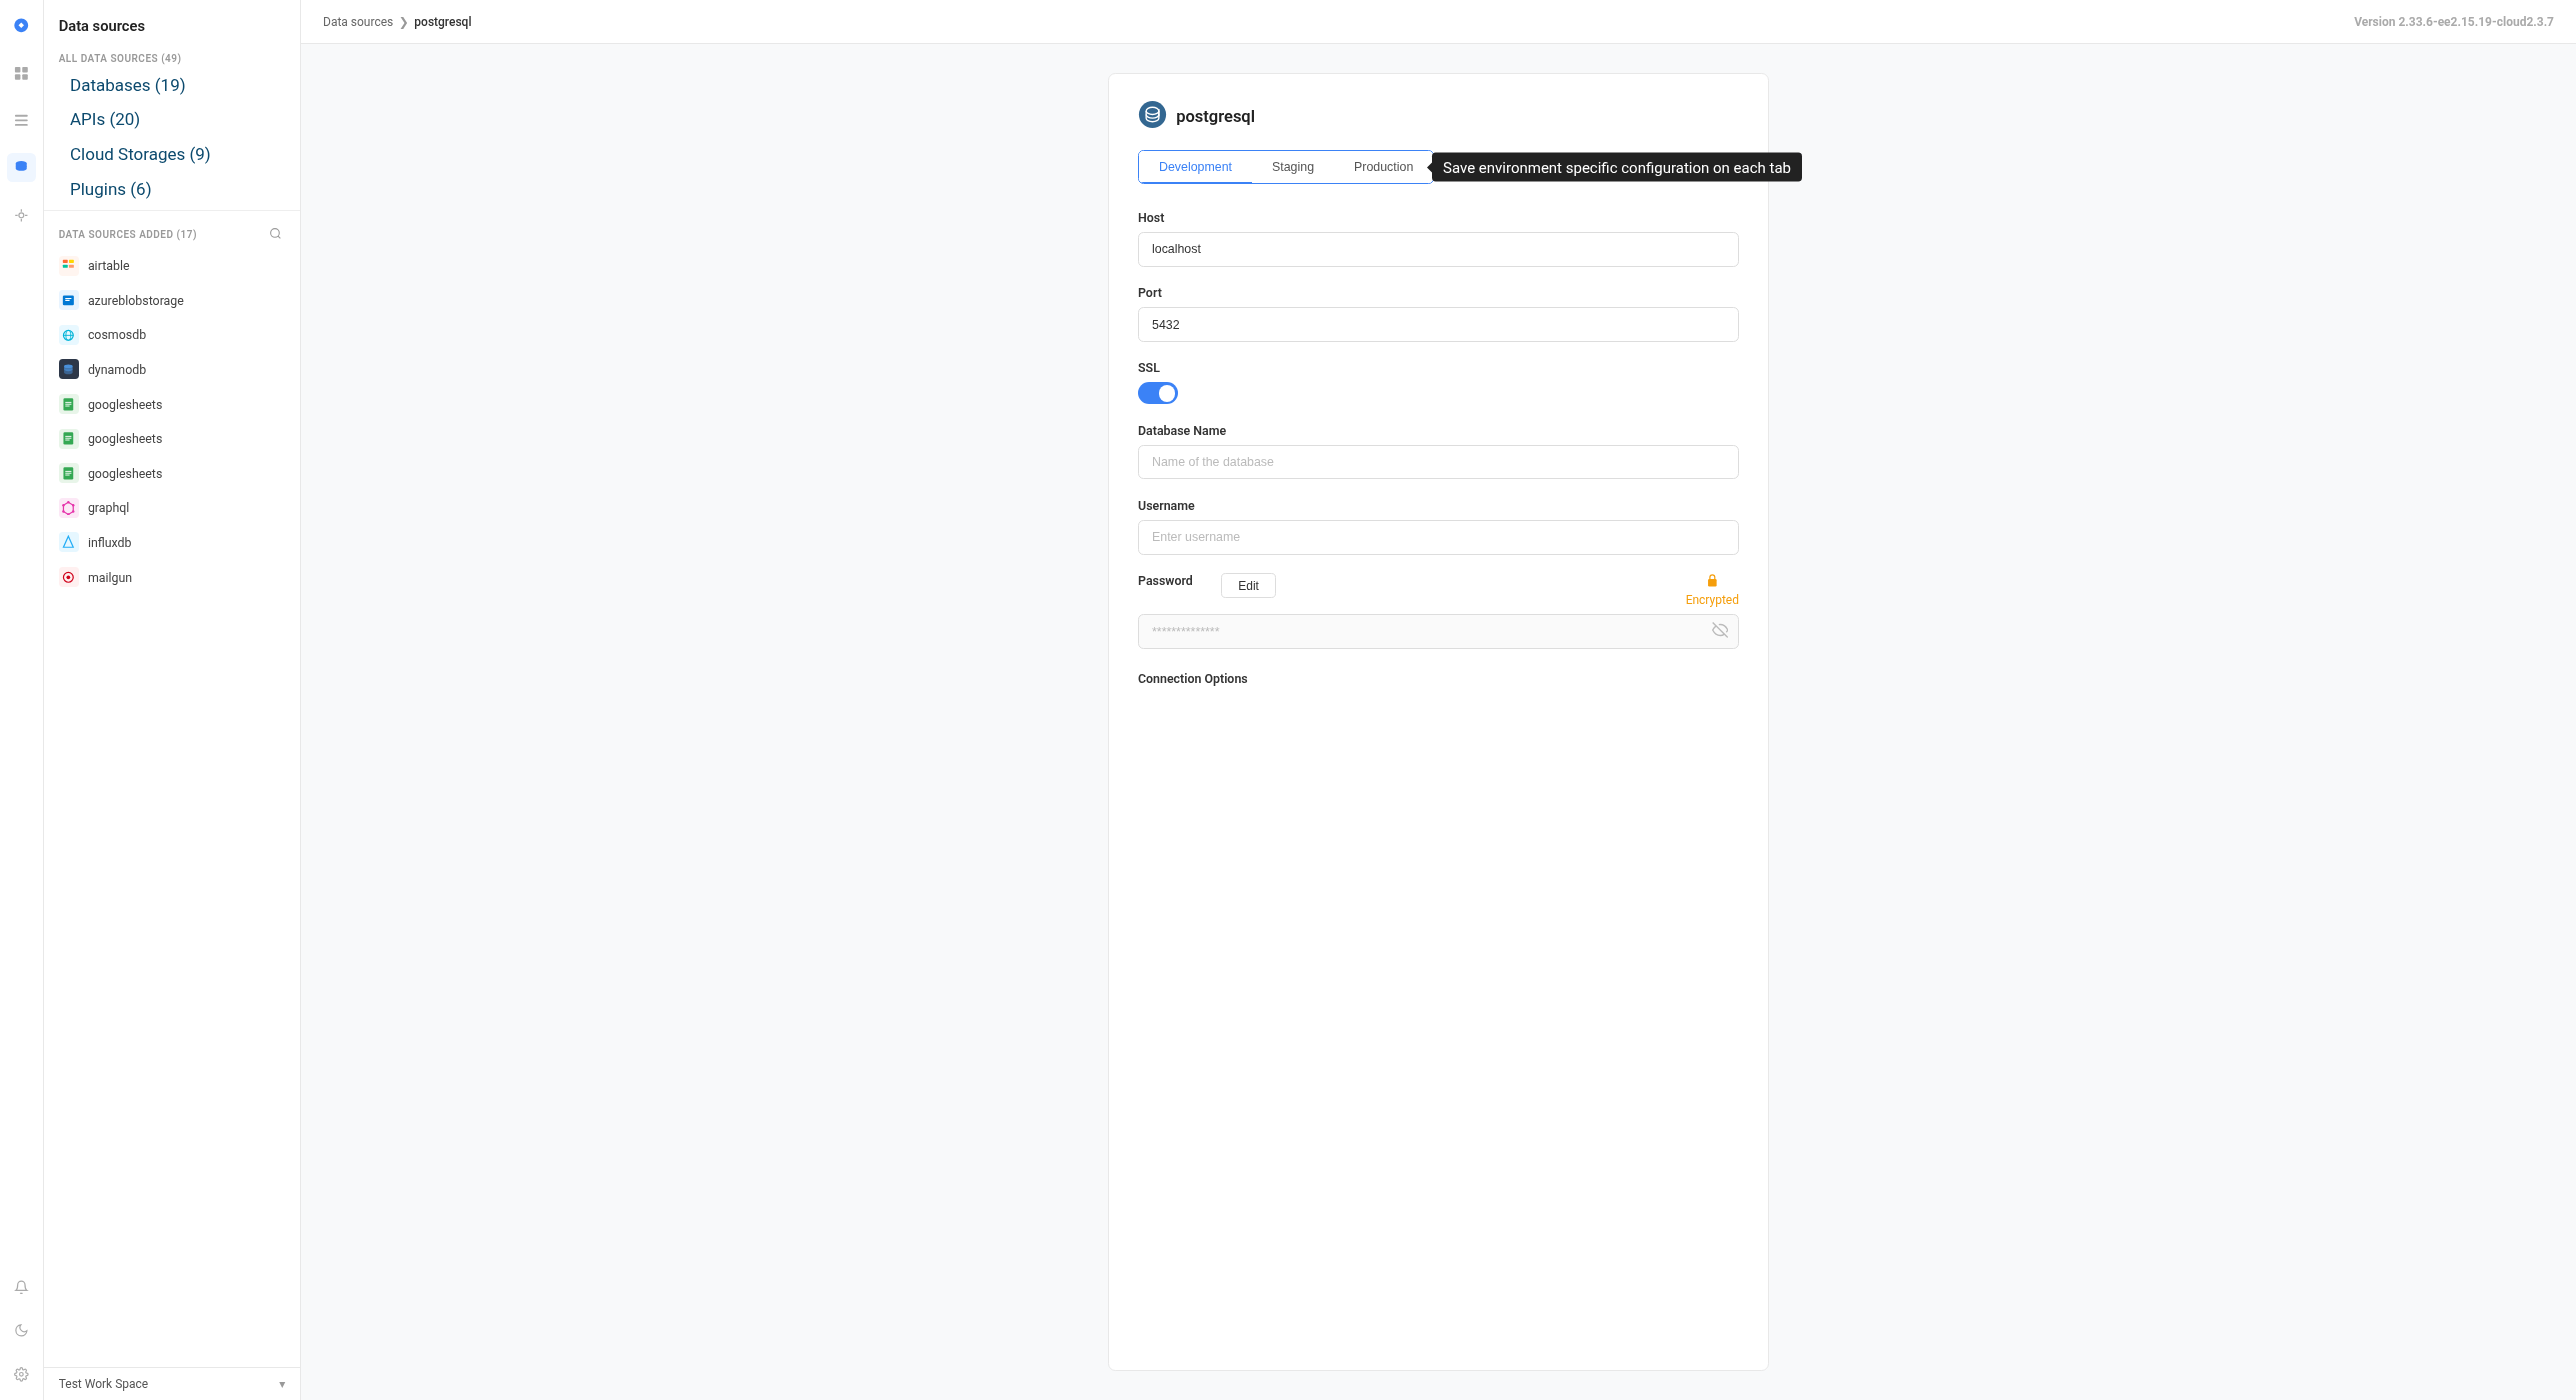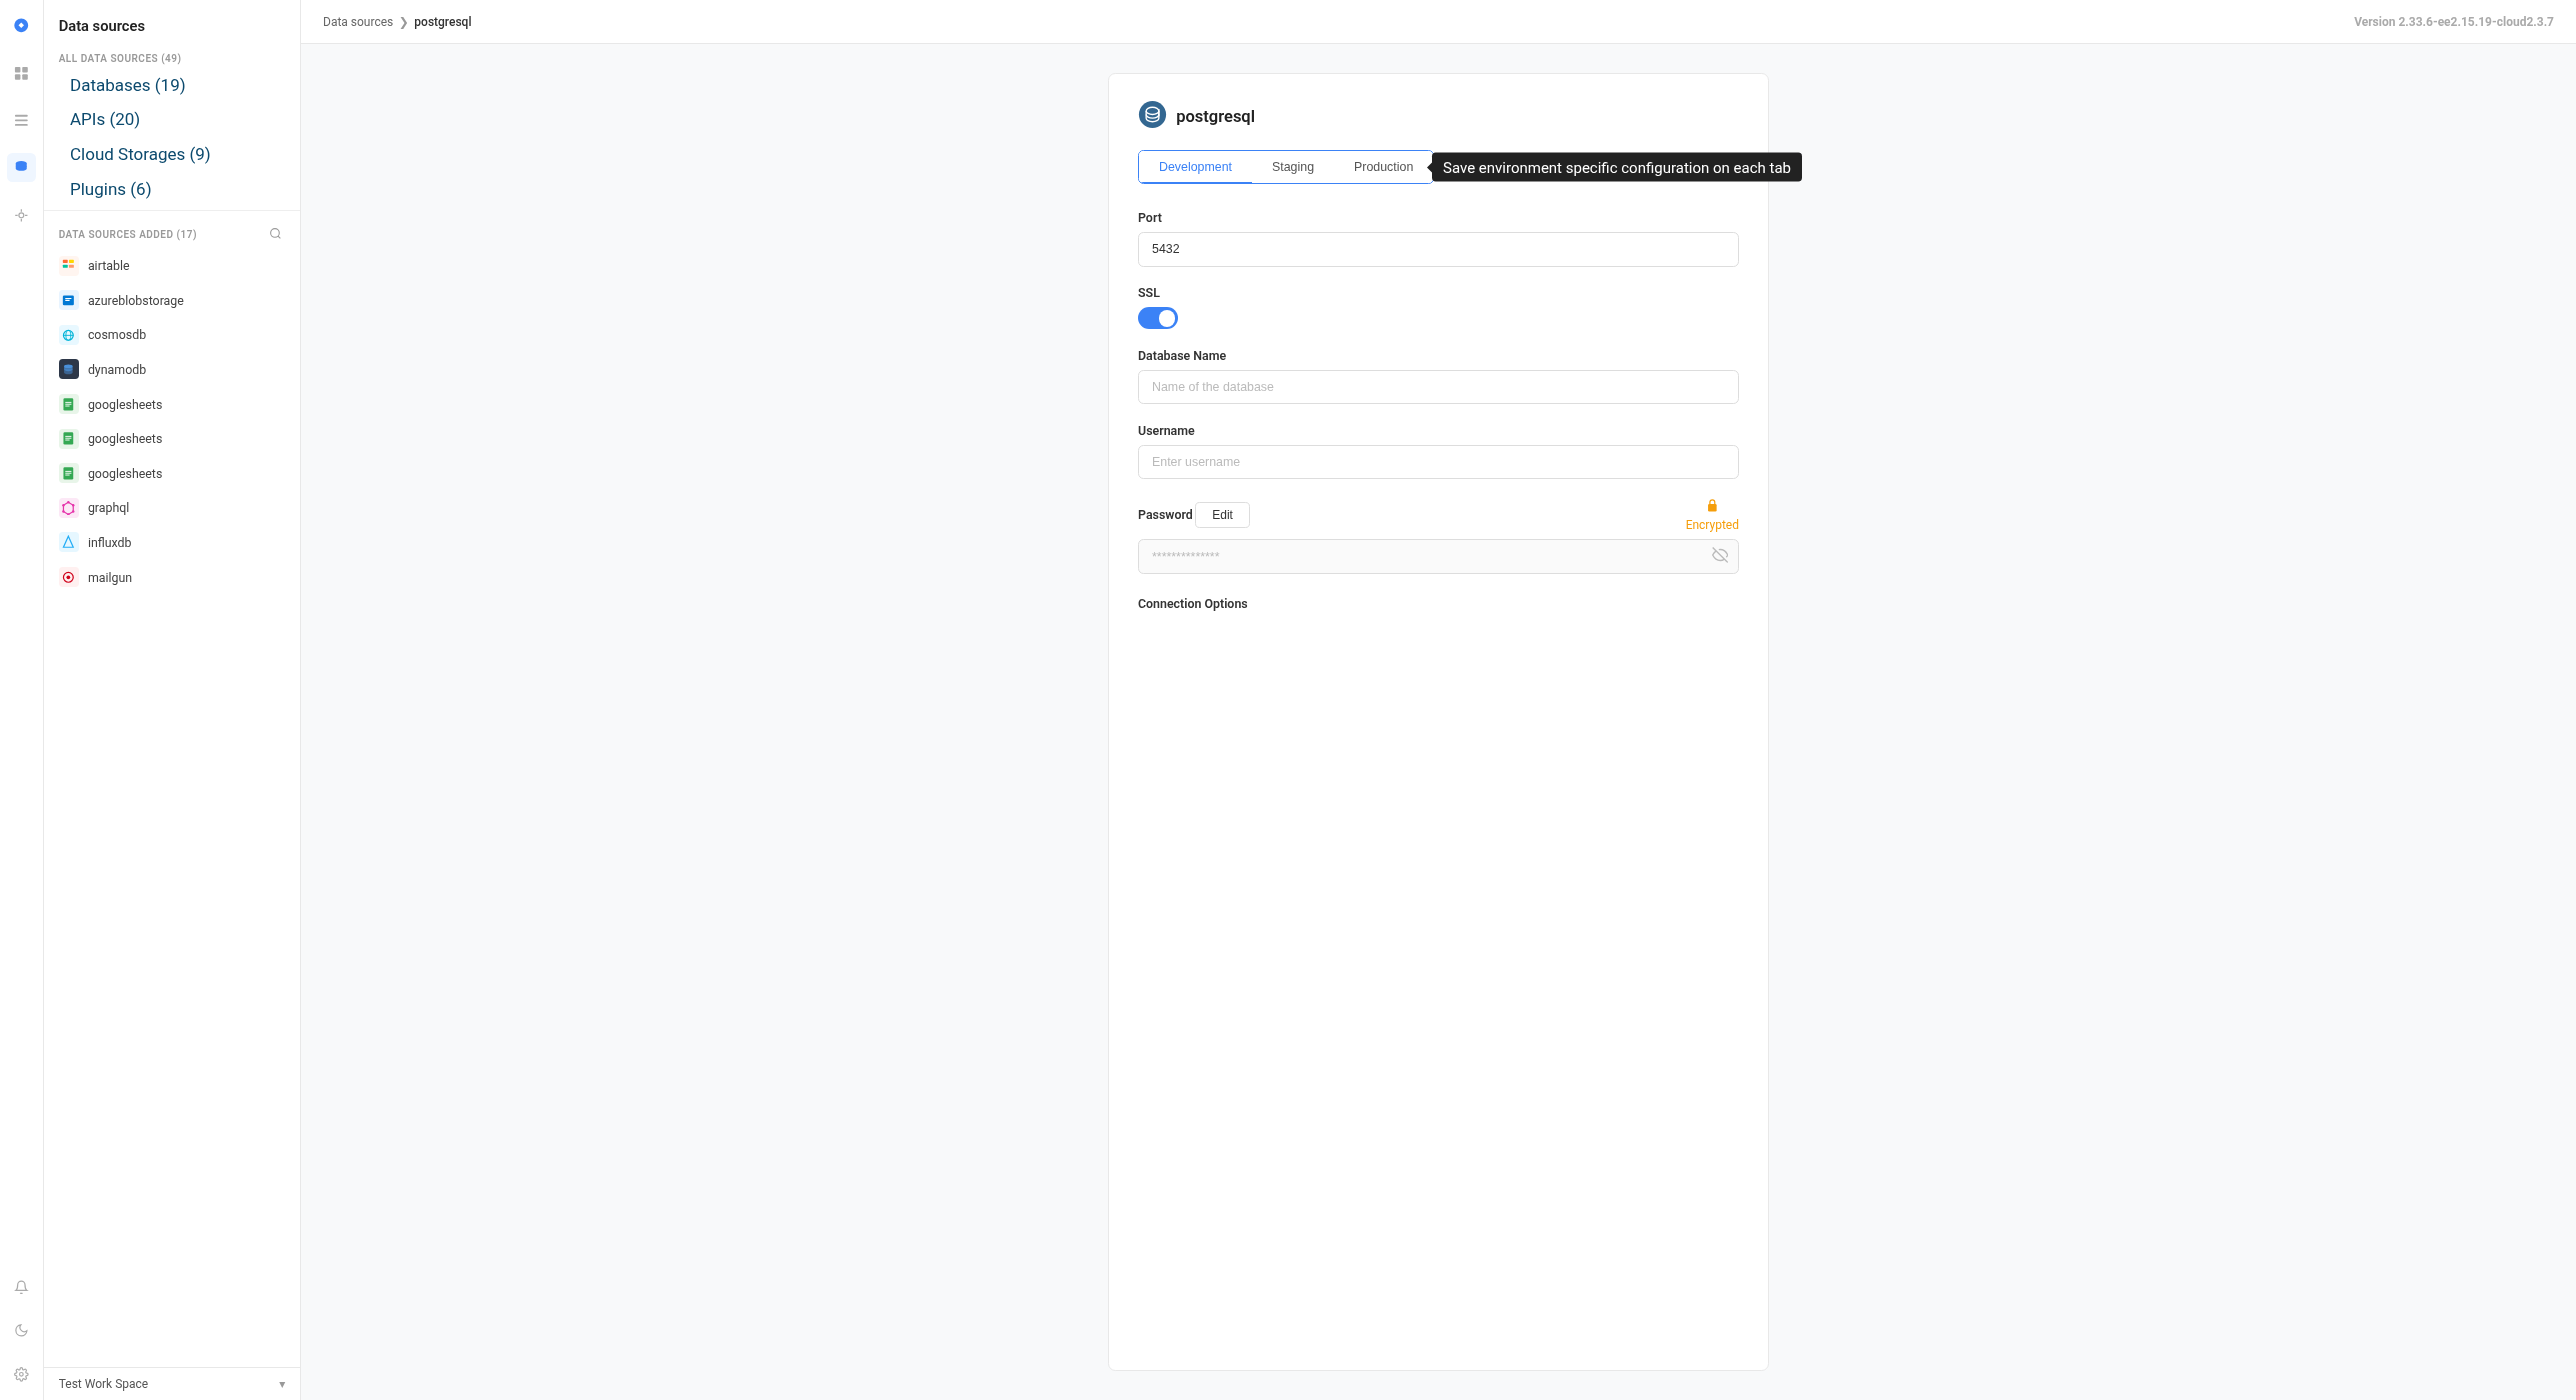--- a/index.html
+++ b/index.html
@@ -272,22 +272,22 @@
       background: #fff;
       border-radius: 50%;
       top: 2.8px;
       right: 2.8px;
       transition: all 0.2s;
     }
 
     
     .password-label-row {
       display: flex;
-      align-items: center;
-      gap: 2px;
+      align-items: flex-start;
+      gap: 28px;
       margin-bottom: 7.3px;
     }
     .edit-btn {
       padding: 4.6px 16.5px;
       border: 0.9px solid #ddd;
       border-radius: 4.6px;
       background: #fff;
       font-size: 12px;
       cursor: pointer;
       color: #333;
@@ -562,20 +562,24 @@
 
       <div class="tabs-container">
         <div class="tabs-wrapper">
           <button class="tab active">Development</button>
           <button class="tab">Staging</button>
           <button class="tab">Production</button>
         </div>
         <div class="tab-tooltip">Save environment specific configuration on each tab</div>
       </div>
 
+      <div class="form-field">
+        <label class="form-label">Host</label>
+        <input type="text" class="form-input" value="localhost" style="">
+      </div>
 
       <div class="form-field">
         <label class="form-label">Port</label>
         <input type="text" class="form-input" value="5432" style="">
       </div>
 
       <div class="form-field">
         <label class="form-label">SSL</label>
         <div class="ssl-toggle">
           <div class="toggle-switch"></div>

